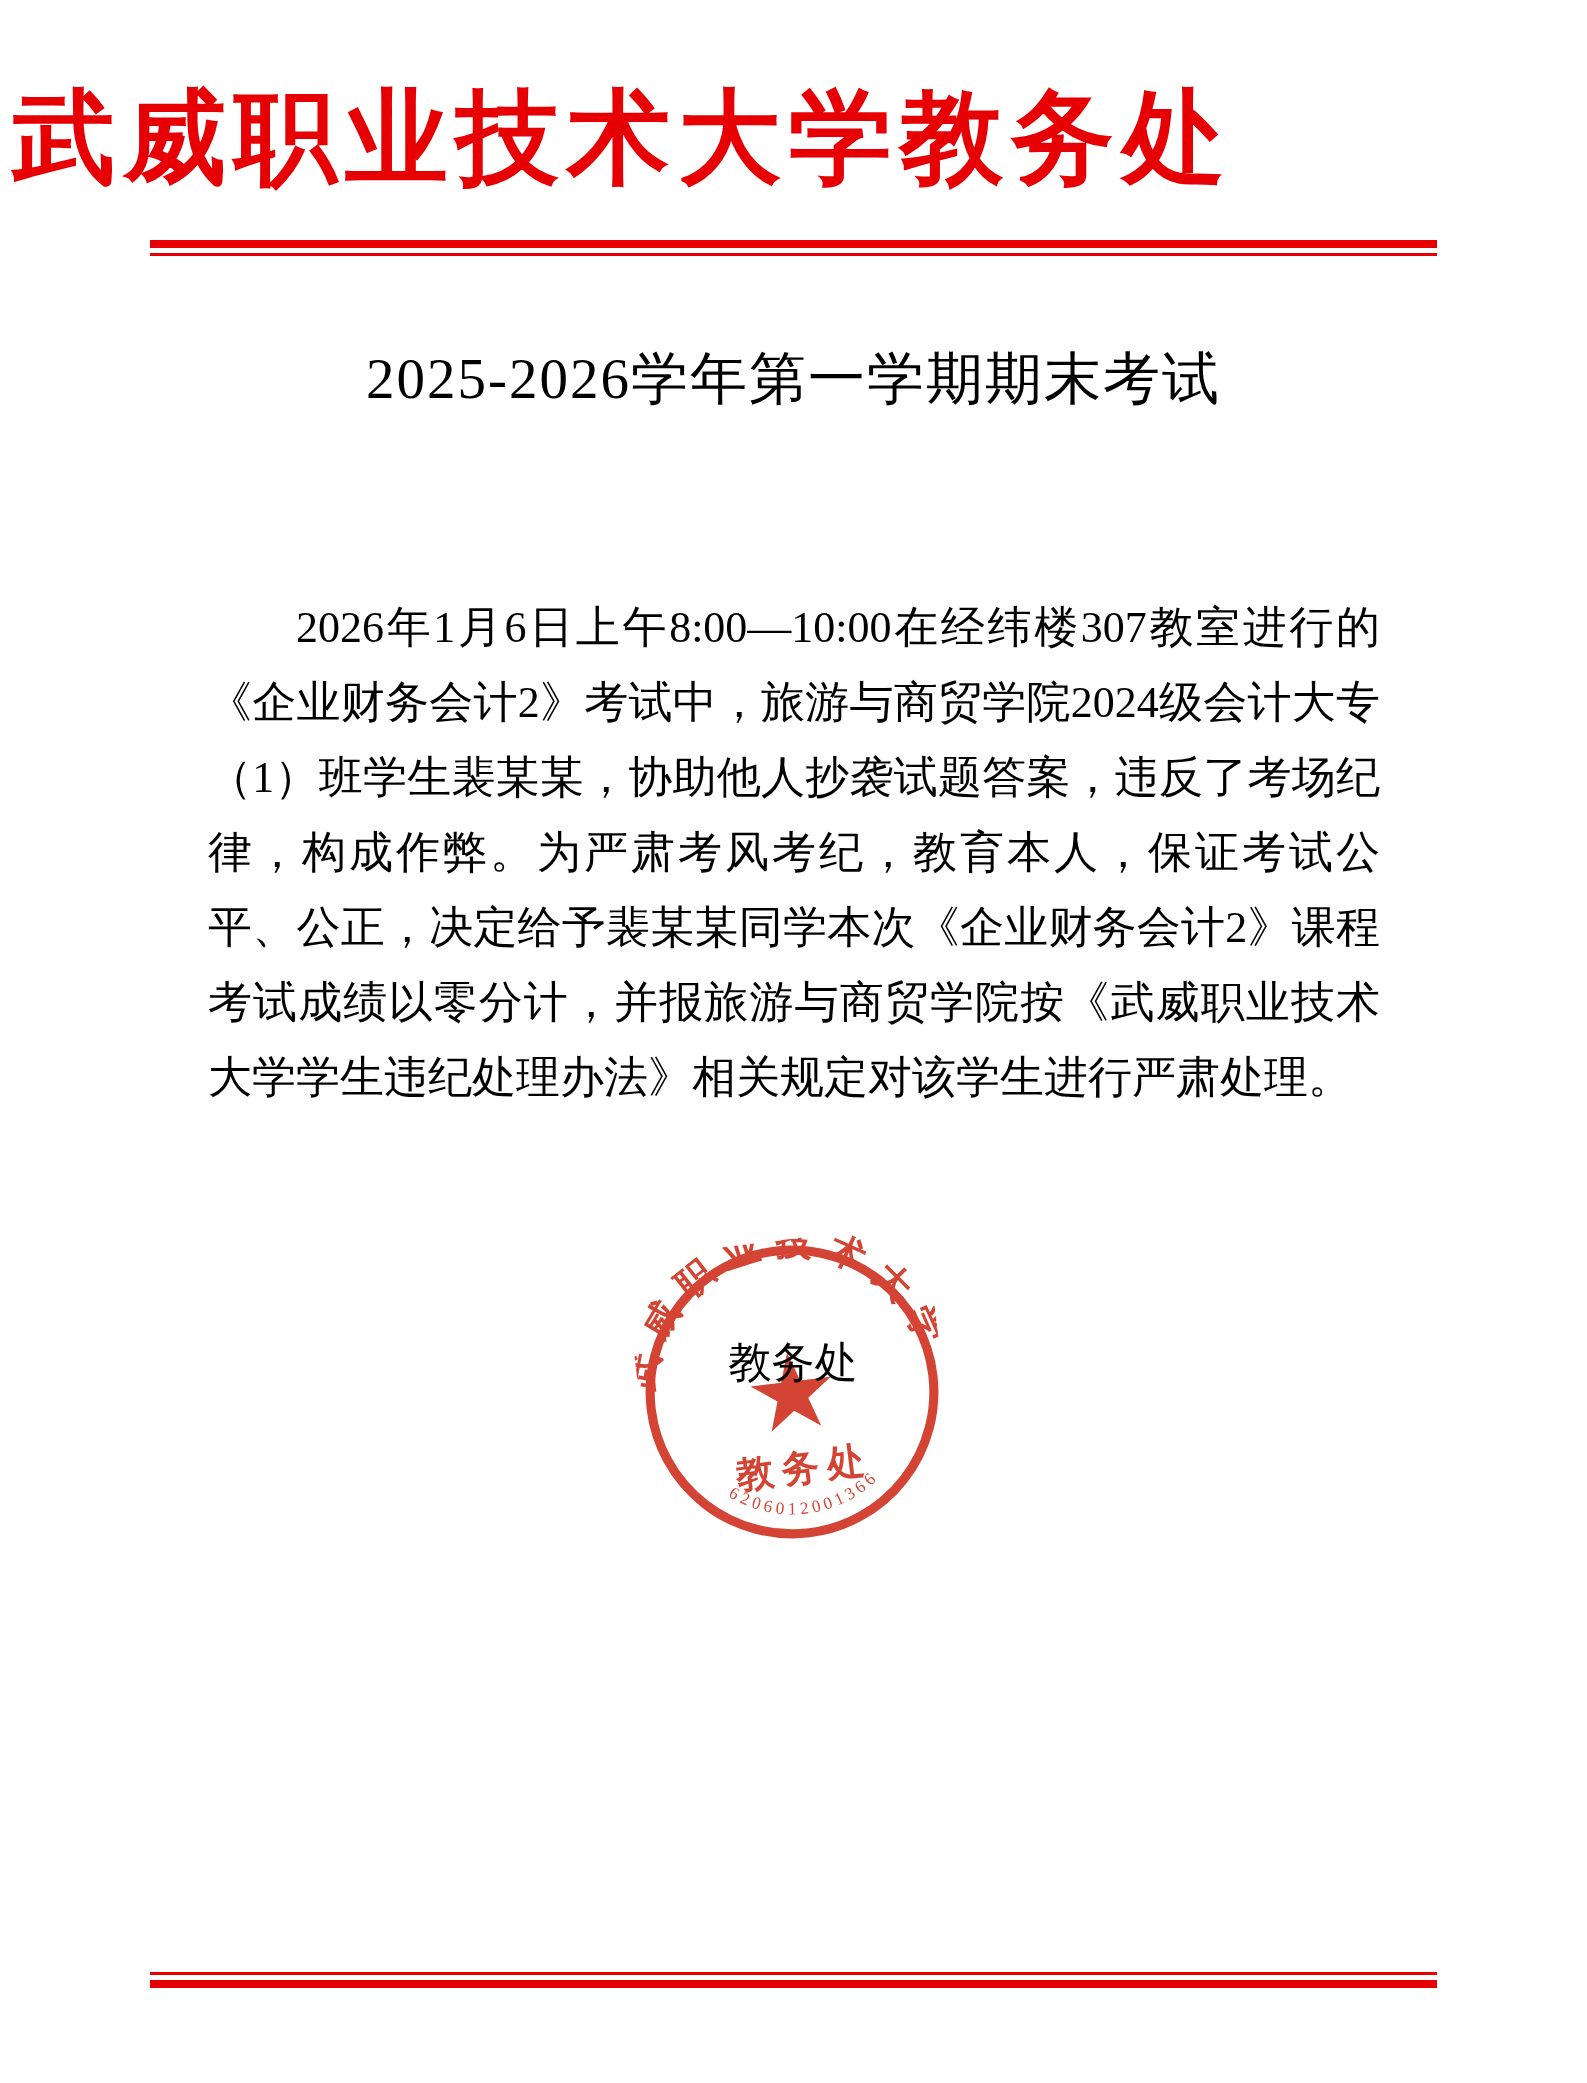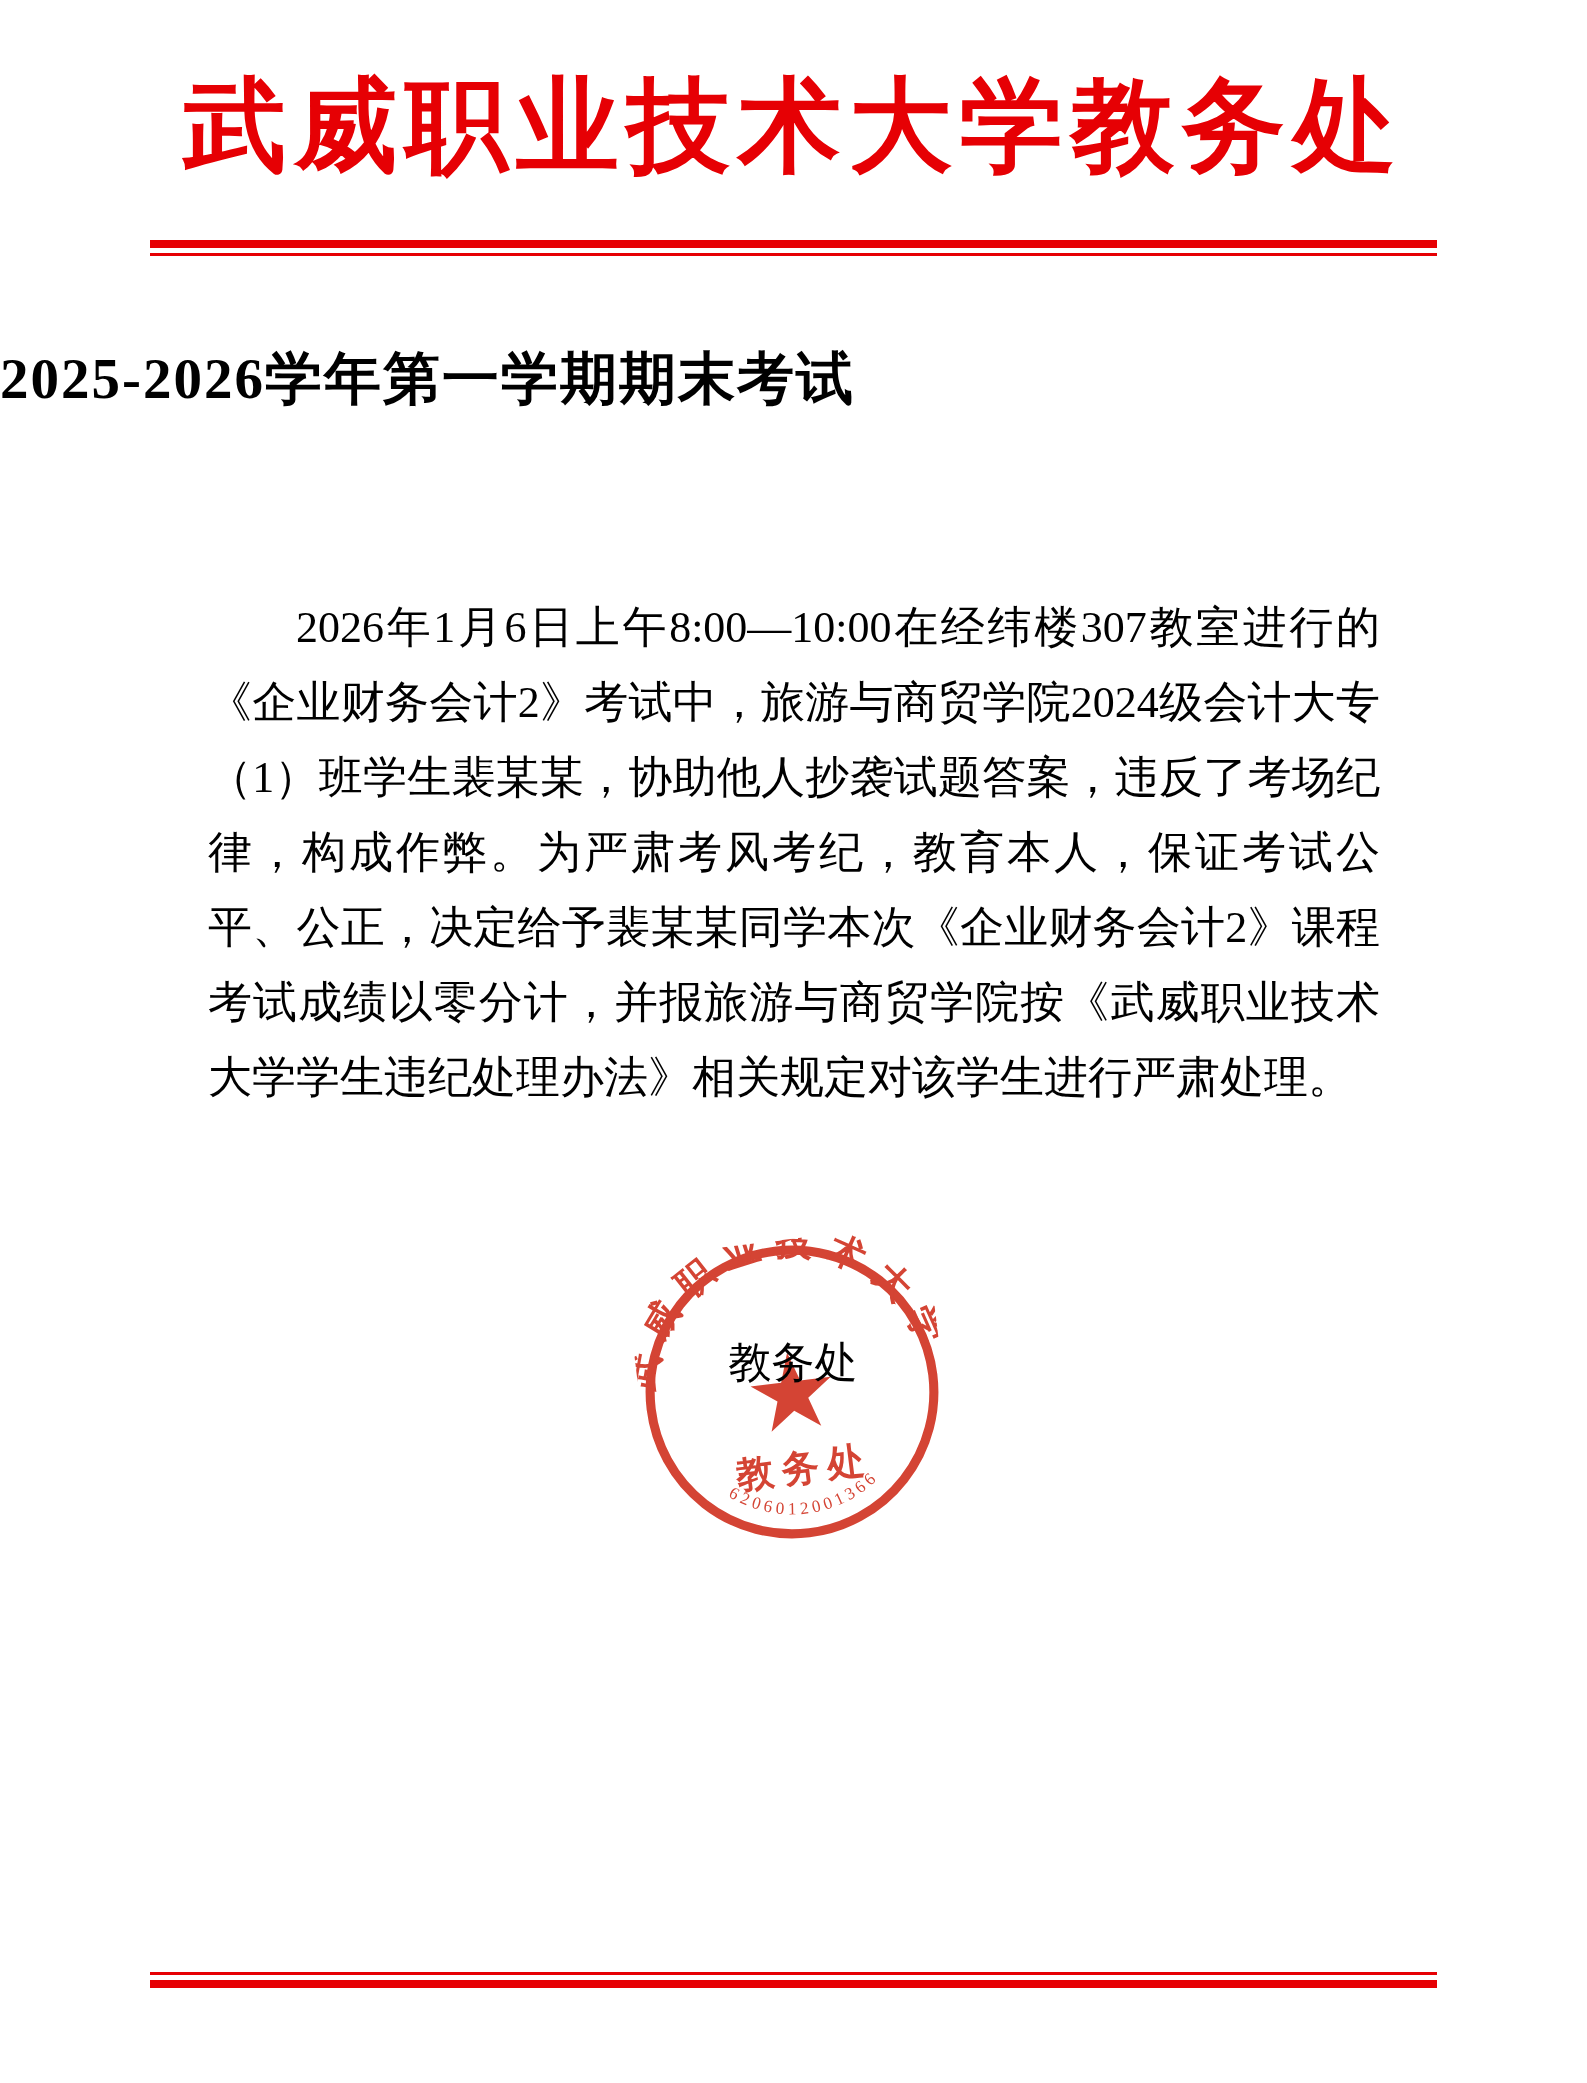--- a/index.html
+++ b/index.html
@@ -8,39 +8,39 @@
     width:1587px; height:2083px;
     background:#ffffff;
     overflow:hidden;
     font-family:"Liberation Serif","DejaVu Serif",serif;
     color:#000;
   }
 
   
   .letterhead {
     position:absolute; top:62px; left:0; right:0;
-    margin:0; text-align:center;
+    margin:12px; text-align:left;
     font-size:103px; line-height:1.25;
     font-weight:bold;
     color:#e60004;
     letter-spacing:8px;
     white-space:nowrap;
   }
   .rule { position:absolute; left:150px; width:1287px; }
   .rule-top { top:240px; }
   .rule-bottom { top:1972px; }
   .rule .thick { height:8px; background:#e60004; }
   .rule .thin  { height:3px; background:#e60004; }
   .rule .gap   { height:5px; }
 
   
   .doc-title {
     position:absolute; top:332px; left:0; right:0;
-    text-align:left;
-    font-size:57px; font-weight:bold;
+    text-align:center;
+    font-size:57px; font-weight:normal;
     line-height:93px;
     letter-spacing:2px;
   }
 
   
   .body-text {
     position:absolute; top:578px; left:196px; width:1196px;
     font-size:44px; line-height:75px;
     text-align:justify;
   }

